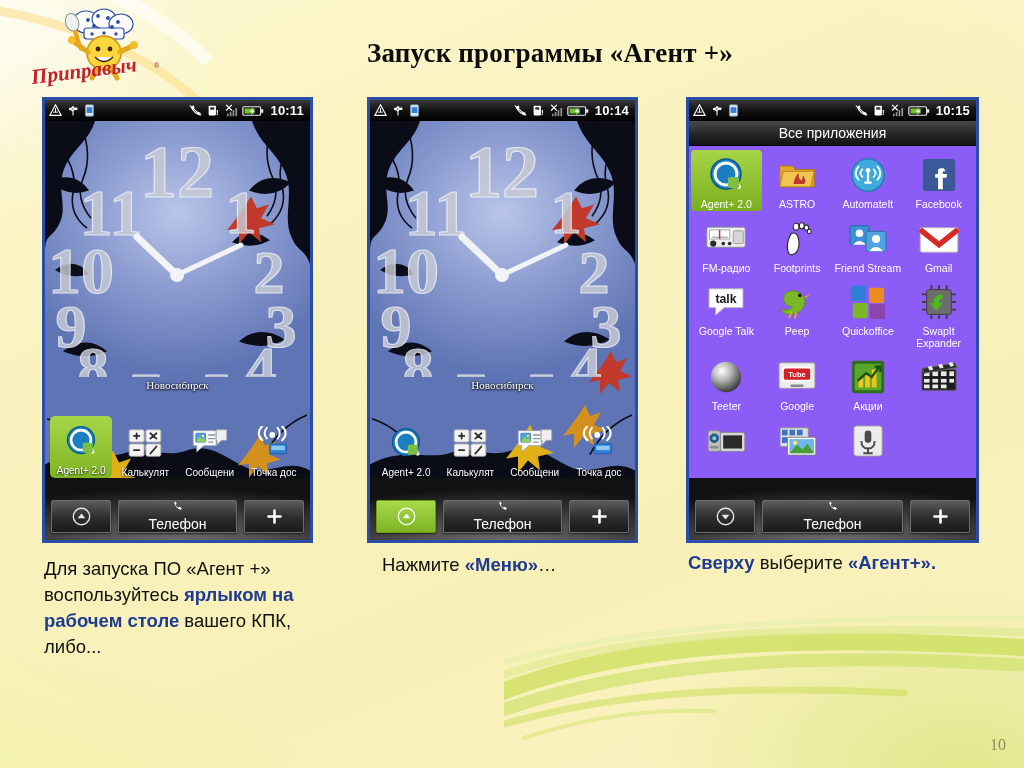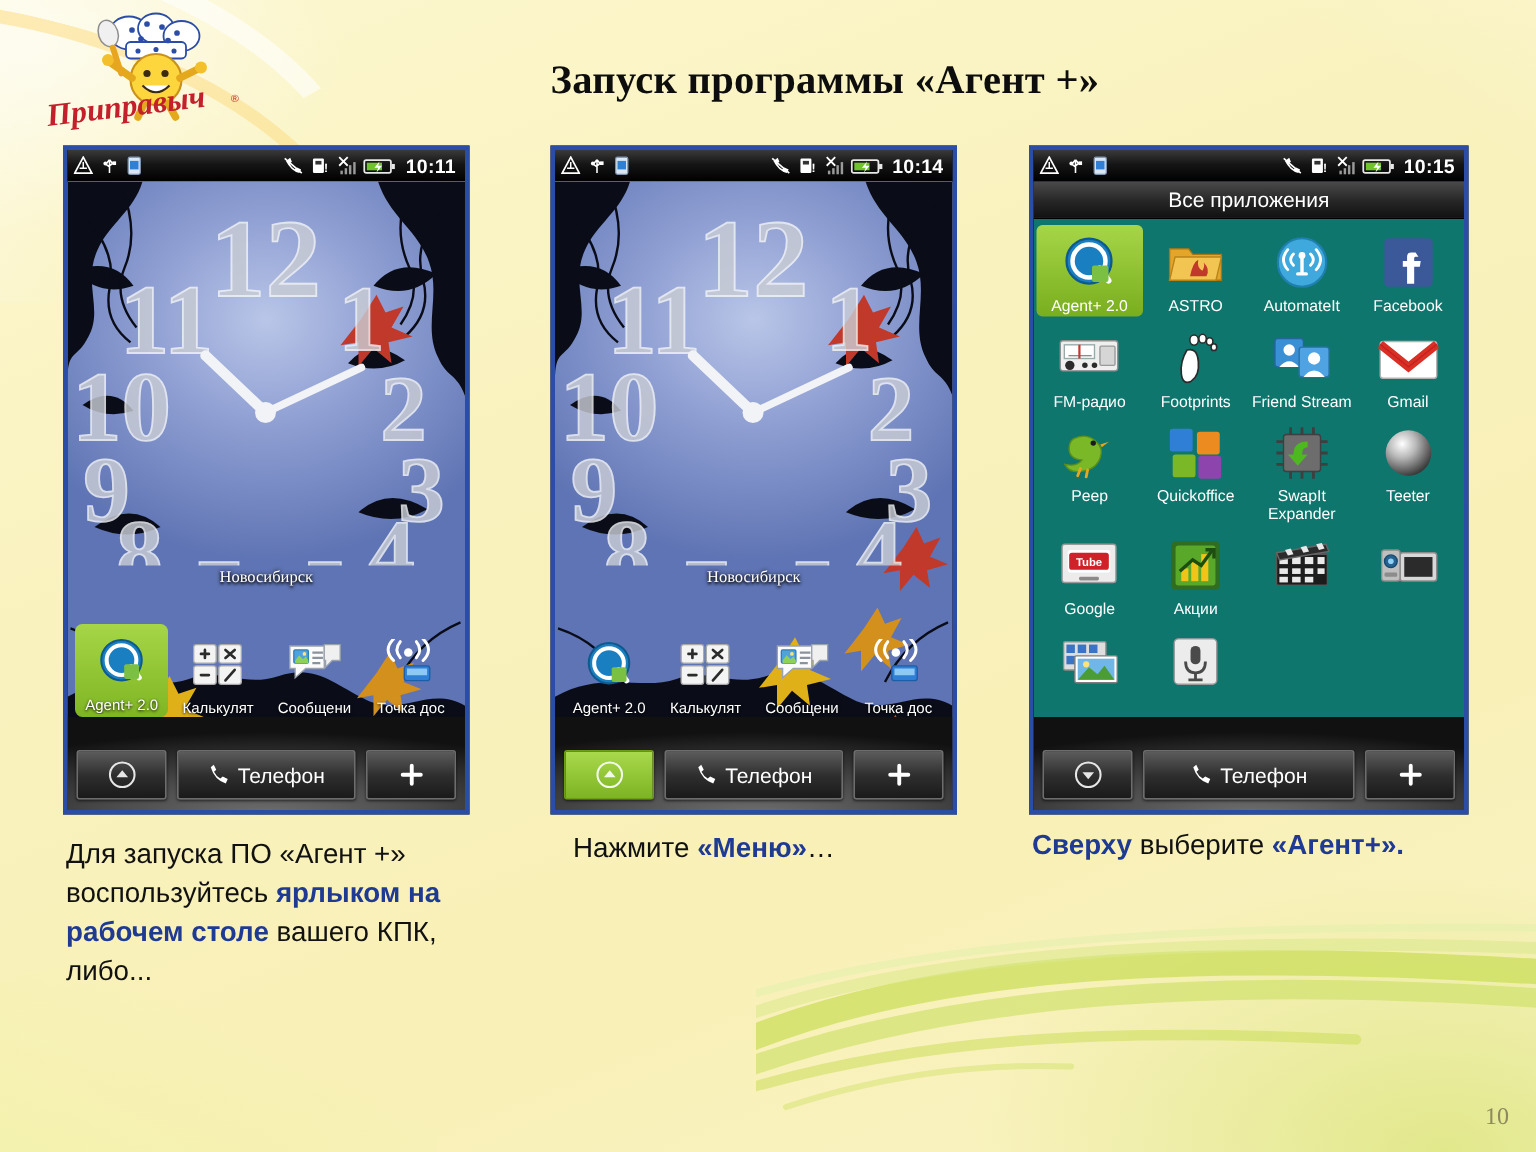--- a/index.html
+++ b/index.html
@@ -157,32 +157,33 @@
   .dockbtn {
     height: 31px;
     border-radius: 2px;
     background: linear-gradient(180deg, #5c5c5c 0%, #2e2e2e 52%, #1a1a1a 100%);
     border: 1px solid #6d6d6d;
     display: flex; align-items: center; justify-content: center;
     color: #fff;
     font-family: "Liberation Sans", sans-serif;
     font-size: 14px;
     box-shadow: 0 1px 2px rgba(0,0,0,.6);
+    flex-direction: column;
   }
   .dockbtn.small { width: 58px; }
   .dockbtn.wide  { flex: 1; gap: 5px; }
   .dockbtn.green {
     background: linear-gradient(180deg, #a9d94d 0%, #7db422 100%);
     border-color: #6d9c16;
   }
   
   .drawer {
     position: relative;
     height: calc(100% - 21px);
-    background: #0f766e;
+    background: #8b5cf6;
     overflow: hidden;
   }
   .drawer-title {
     height: 24px;
     background: linear-gradient(180deg, #4a4a4a 0%, #262626 55%, #121212 100%);
     color: #fff;
     font-family: "Liberation Sans", sans-serif;
     font-size: 14px;
     display: flex; align-items: center; justify-content: center;
     border-bottom: 1px solid #000;
@@ -816,20 +817,29 @@
               <rect x="2" y="5" width="40" height="26" rx="2" fill="#fff" stroke="#b3b3b3"></rect>
               <path d="M2 7 L22 23 L42 7" fill="none" stroke="#d93025" stroke-width="6"></path>
               <path d="M2 7 L22 23 L42 7" fill="none" stroke="#c5221f" stroke-width="1"></path>
             </svg>
           </div>
           <div class="albl">Gmail</div>
         </div>
 
         <div class="appcell">
           <div class="aglyph">
+            <svg width="42" height="34" viewBox="0 0 44 36">
+              <path d="M4 4 h36 v20 H20 l-9 8 v-8 H4 Z" fill="#fff" stroke="#b0b0b0"></path>
+              <text x="22" y="19" text-anchor="middle" font-family="Liberation Sans, sans-serif" font-size="13" font-weight="bold" fill="#1a1a1a">talk</text>
+            </svg>
+          </div>
+          <div class="albl">Google Talk</div>
+        </div>
+        <div class="appcell">
+          <div class="aglyph">
             <svg width="40" height="34" viewBox="0 0 42 36">
               <path d="M10 8 q10 -5 17 3 q4 4 2 10 q-3 9 -14 10 q-8 1 -11 -5 q8 2 12 -3 q-9 -1 -9 -8 q0 -5 3 -7 Z" fill="#7ab828" stroke="#5c8f1a"></path>
               <circle cx="24" cy="11" r="1.9" fill="#1a1a1a"></circle>
               <path d="M29 12 l6 -2 -5 4 Z" fill="#e8a520"></path>
               <path d="M15 29 l-2 5 M20 30 l-1 5" stroke="#e8a520" stroke-width="2" stroke-linecap="round"></path>
             </svg>
           </div>
           <div class="albl">Peep</div>
         </div>
         <div class="appcell">

